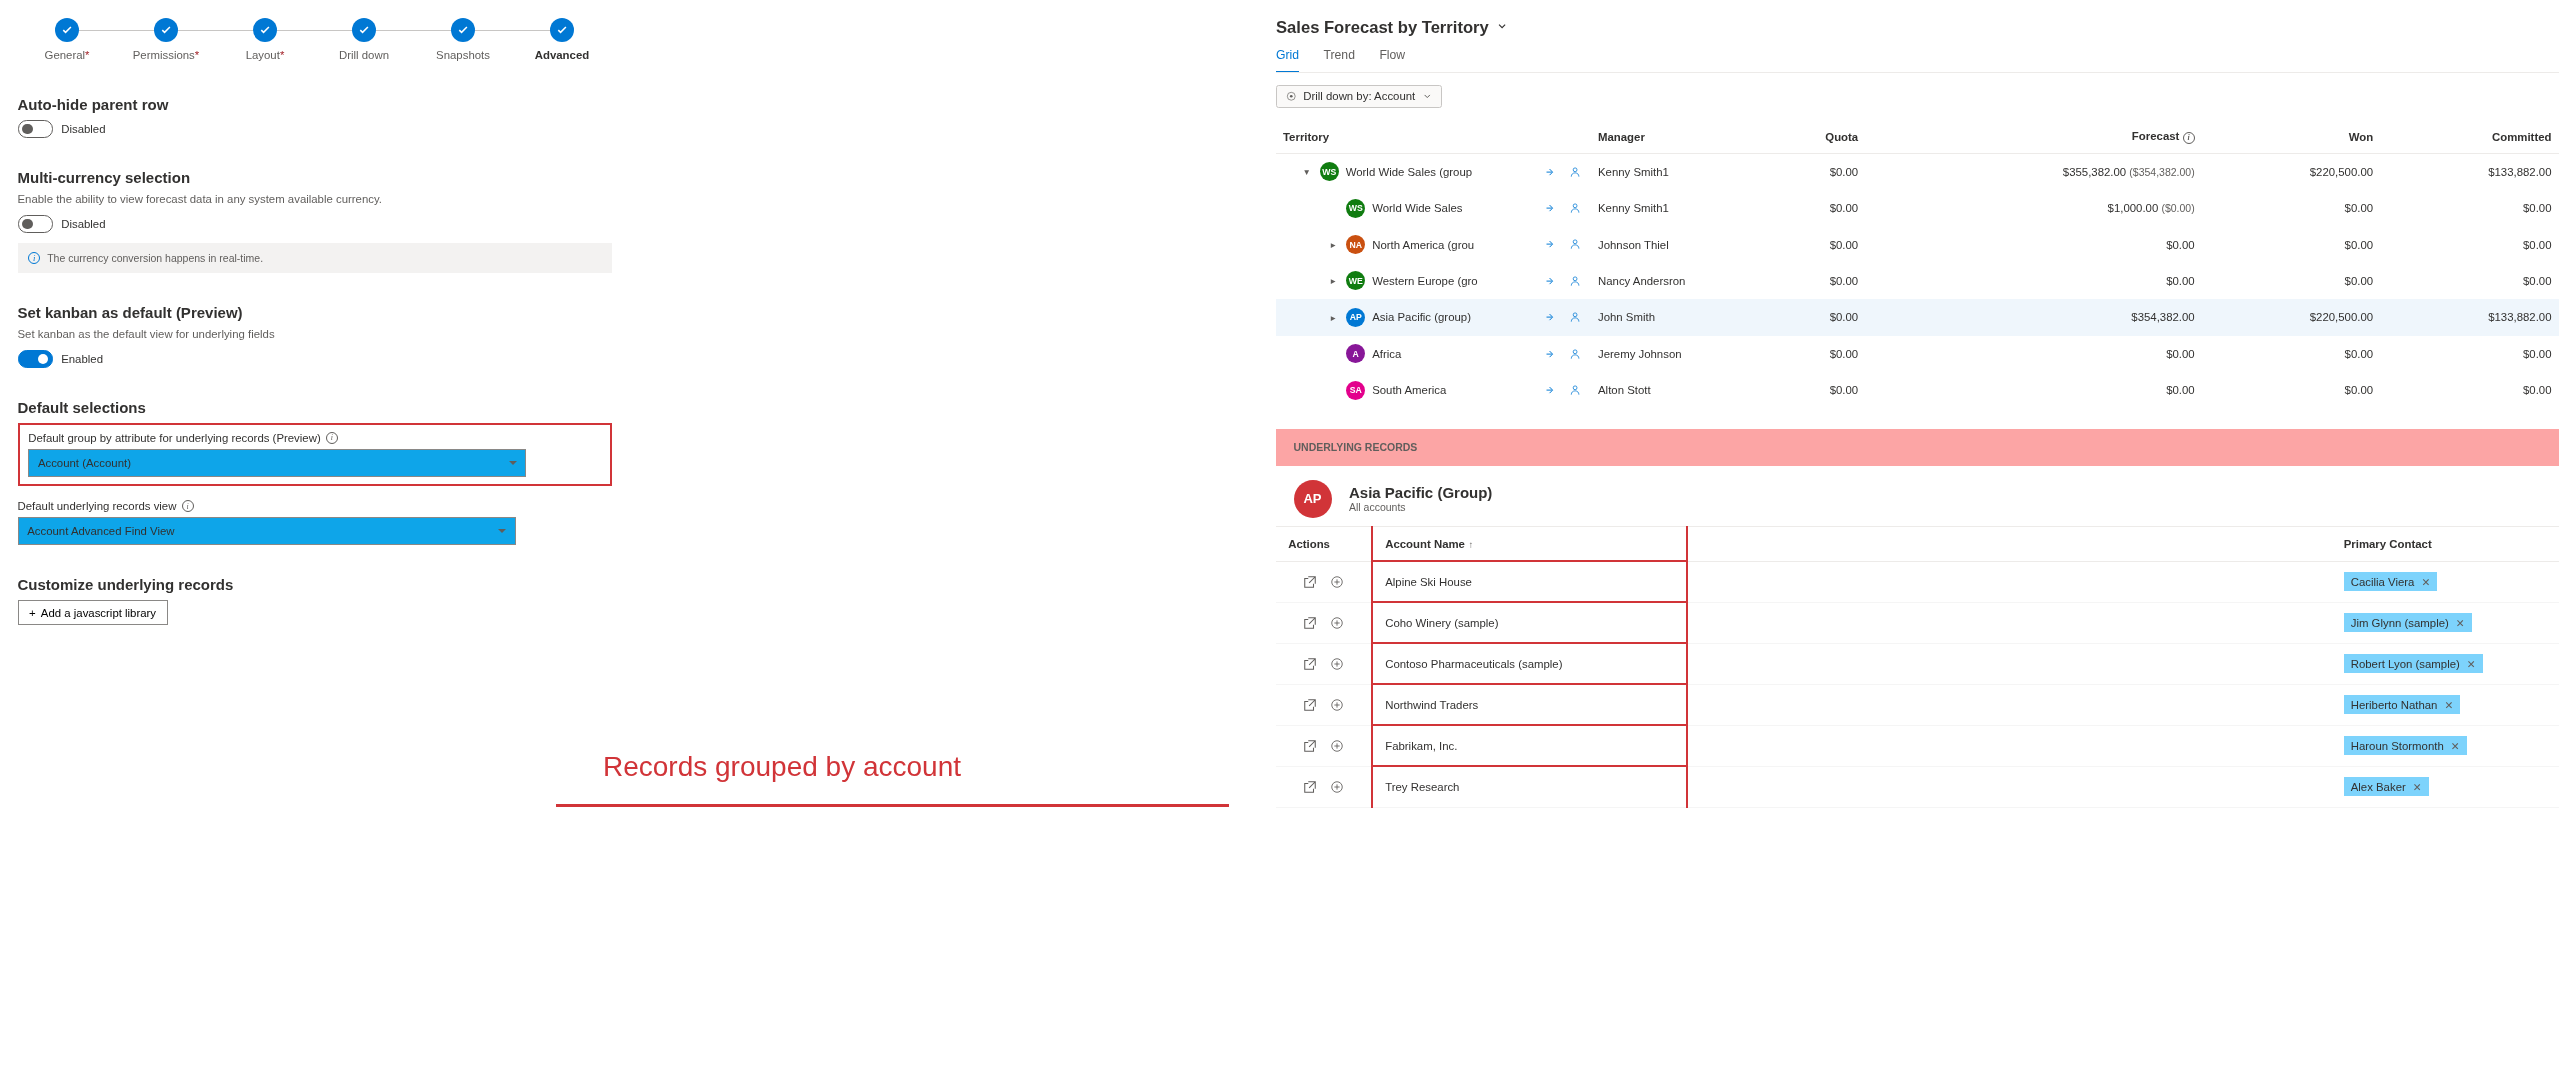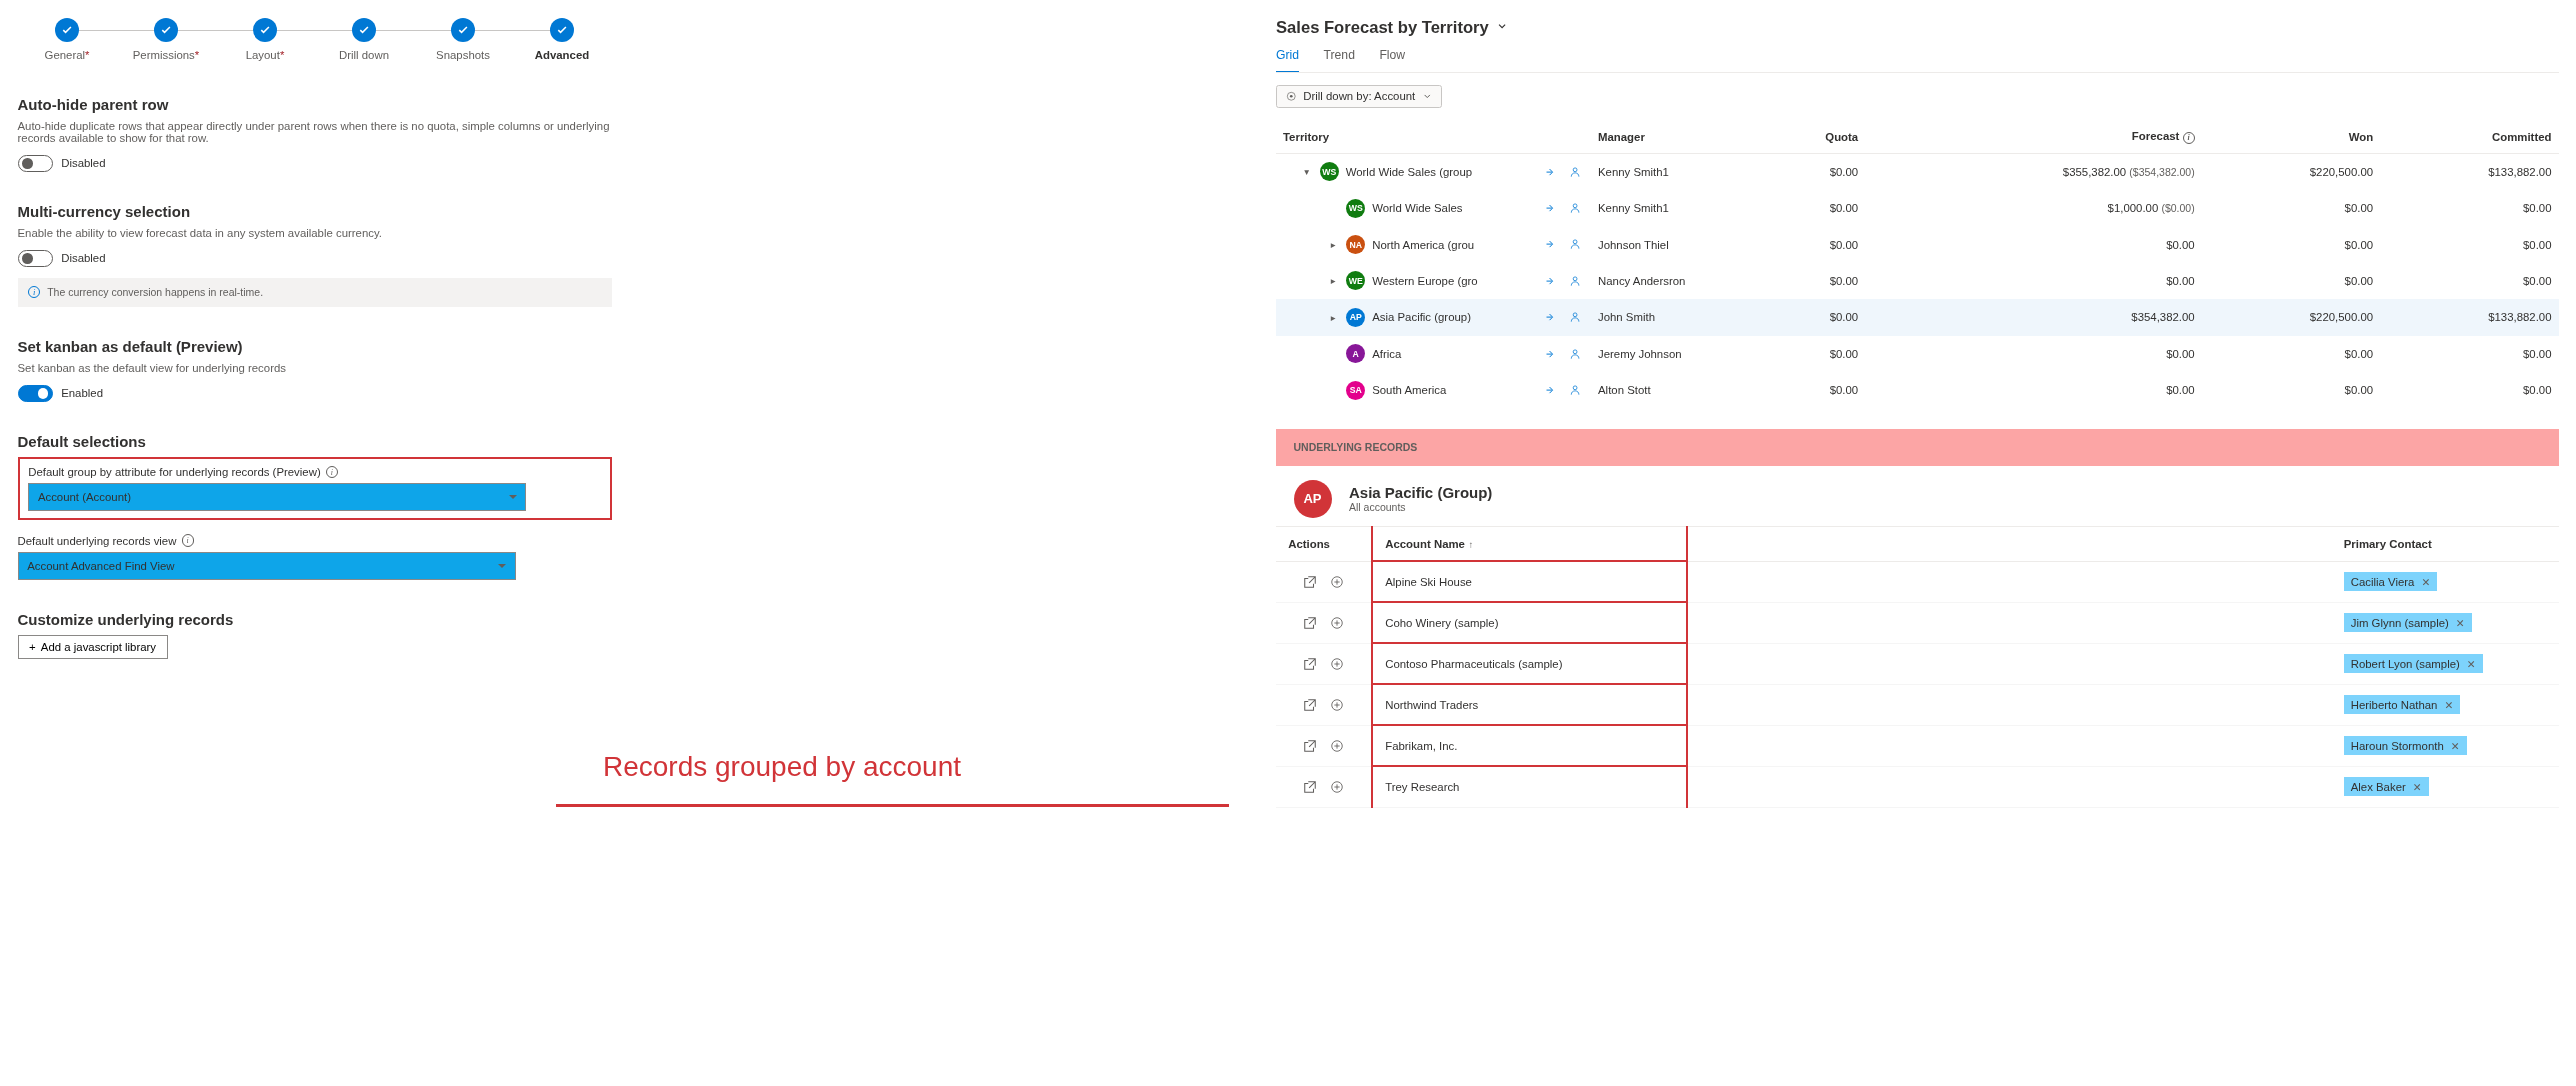--- a/index.html
+++ b/index.html
@@ -150,21 +150,20 @@
             <svg viewBox="0 0 16 16">
               <path d="M3 8l3 3 7-7" stroke="#fff" stroke-width="2" fill="none"></path>
             </svg>
           </div>
           <div class="step-label">Advanced</div>
         </div>
       </div>
 
     <div class="section">
       <div class="section-title">Auto-hide parent row</div>
-      <div class="section-desc">Auto-hide duplicate rows that appear directly under parent rows when there is no quota, simple columns or underlying records available to show for that row.</div>
       <div class="toggle-row">
         <div class="toggle">
             <div class="toggle-knob"></div>
           </div>
         <span class="toggle-label">Disabled</span>
       </div>
     </div>
 
     <div class="section">
       <div class="section-title">Multi-currency selection</div>
@@ -176,21 +175,21 @@
         <span class="toggle-label">Disabled</span>
       </div>
       <div class="info-box">
         <span class="info-icon">i</span>
         <span>The currency conversion happens in real-time.</span>
       </div>
     </div>
 
     <div class="section">
       <div class="section-title">Set kanban as default (Preview)</div>
-      <div class="section-desc">Set kanban as the default view for underlying records</div>
+      <div class="section-desc">Set kanban as the default view for underlying fields</div>
       <div class="toggle-row">
         <div class="toggle on">
             <div class="toggle-knob"></div>
           </div>
         <span class="toggle-label">Enabled</span>
       </div>
     </div>
 
     <div class="section">
       <div class="section-title">Default selections</div>

